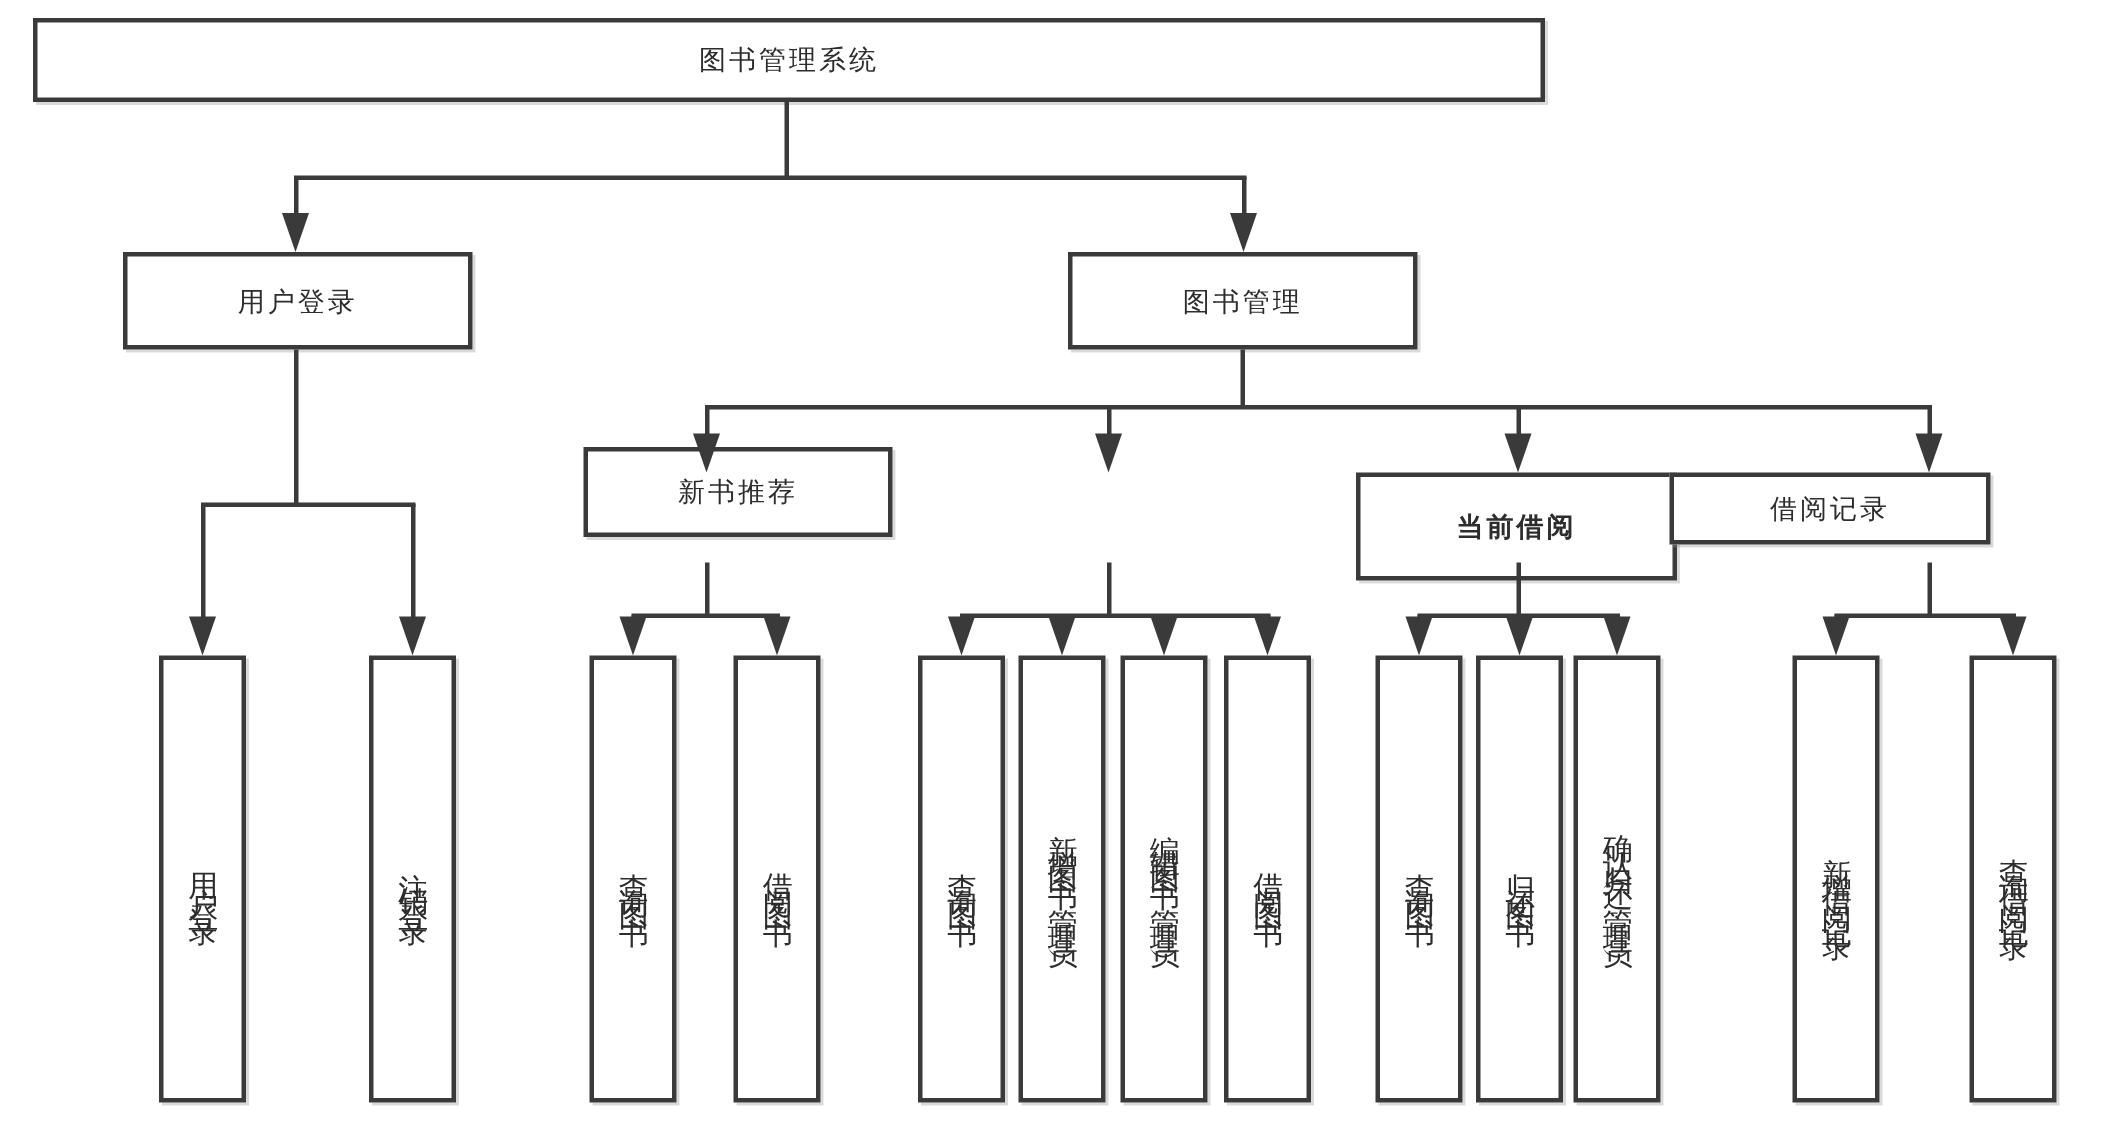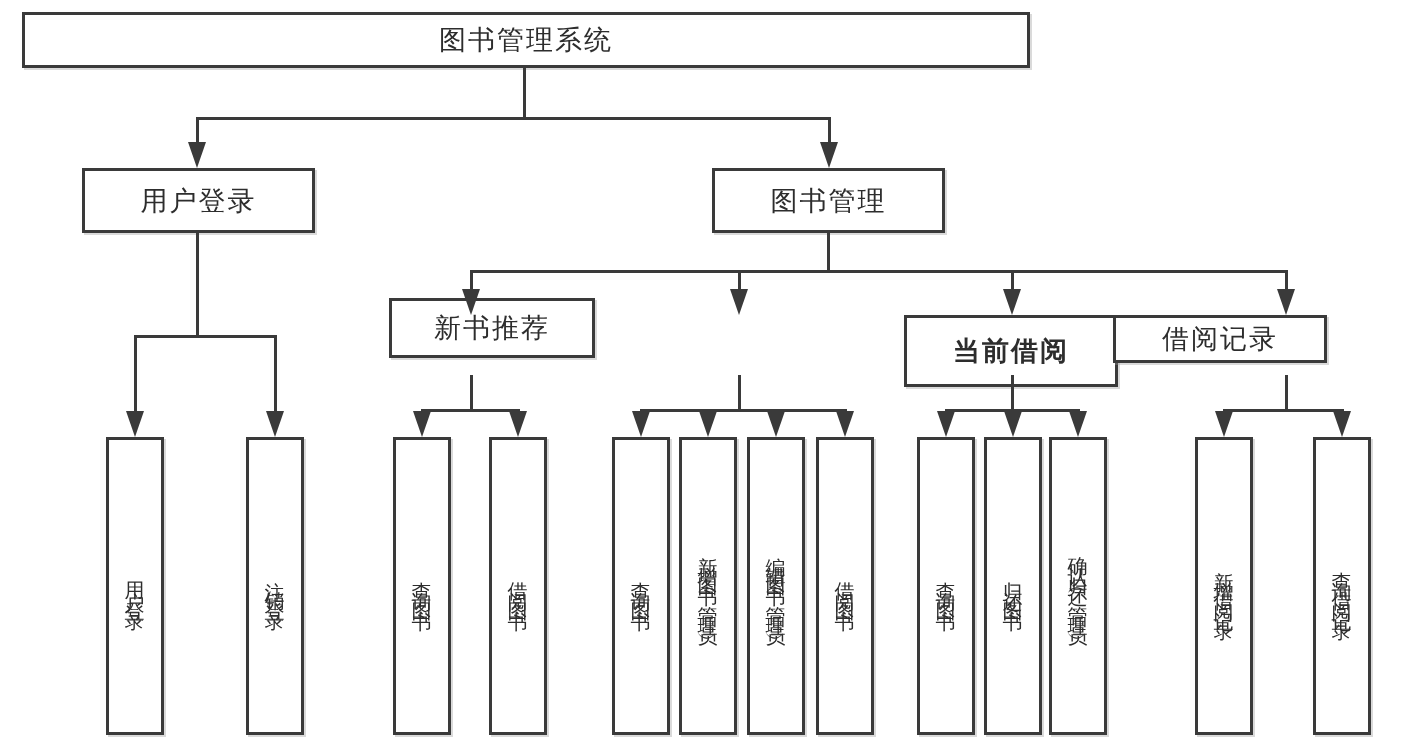--- a/index.html
+++ b/index.html
@@ -15,21 +15,21 @@
     box-sizing:border-box;
     border:3px solid #3a3a3a;
     background:#ffffff;
     display:flex;
     align-items:center;
     justify-content:center;
     color:#2d2d2d;
     box-shadow:2px 2px 0 rgba(150,150,150,0.35);
   }
   .node.h{
-    font-size:27px;
+    font-size:18px;
     letter-spacing:2px;
     text-align:center;
   }
   .node.leaf{
     width:58px;top:437px;height:298px;
     font-size:20px;
   }
   .vtext{
     writing-mode:vertical-rl;
     text-orientation:mixed;

